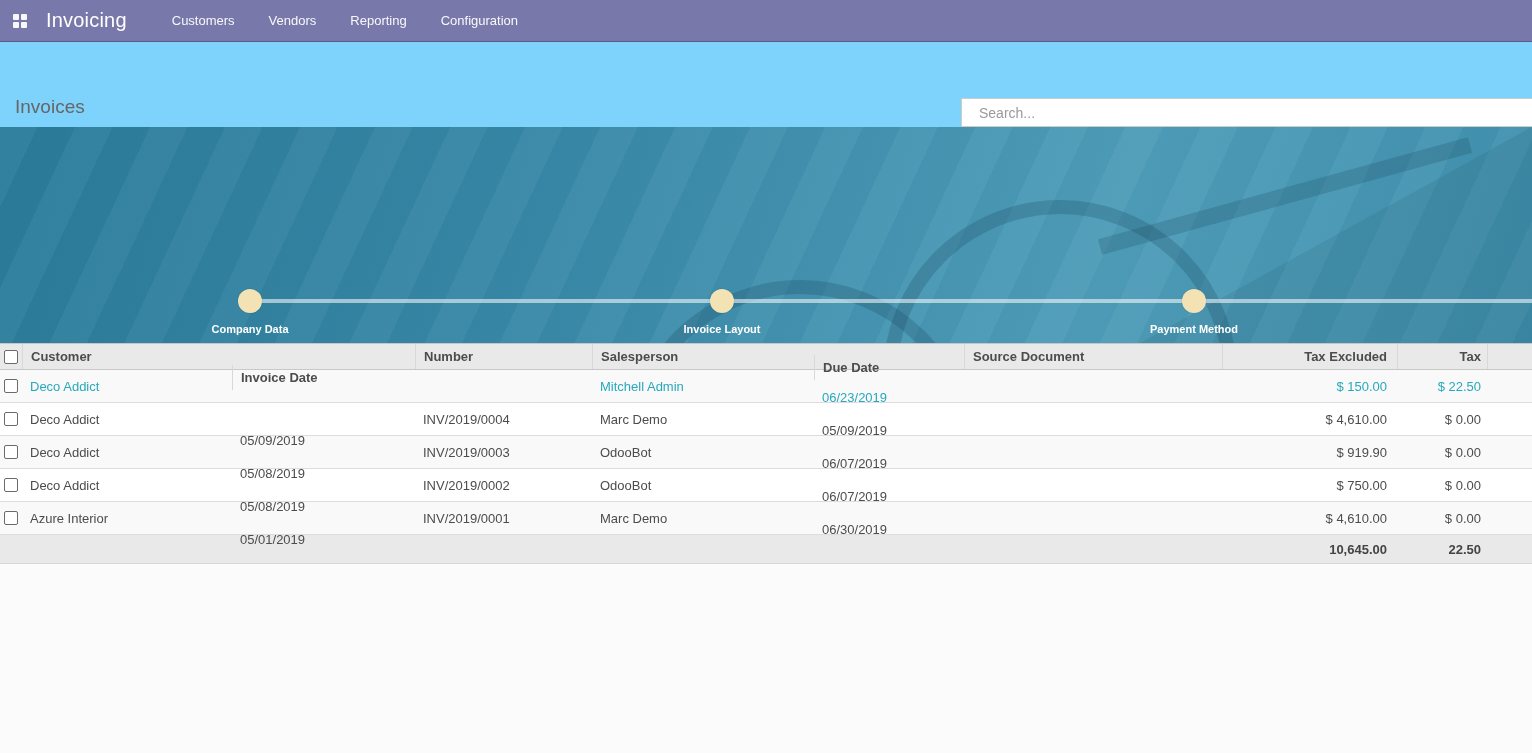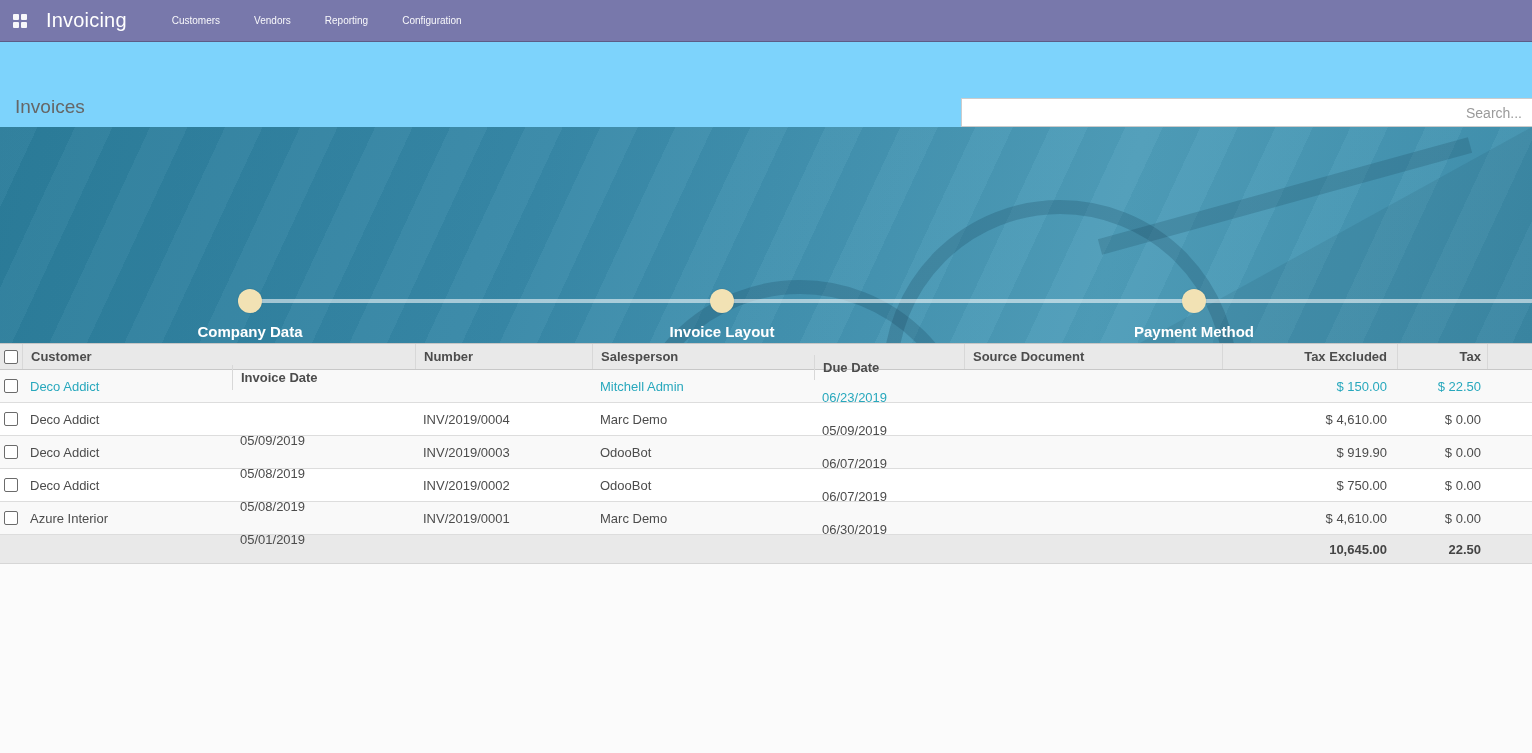--- a/index.html
+++ b/index.html
@@ -7,54 +7,54 @@
   body { font-family:"Liberation Sans", sans-serif; background:#fbfbfb; position:relative; }
 
   
   .navbar { height:42px; background:#7878ab; border-bottom:1px solid #5d5c86;
             display:flex; align-items:center; color:#fff;text-align:right; }
   .apps-btn { width:40px; height:42px; display:flex; align-items:center; justify-content:center; cursor:pointer; }
   .apps-grid { display:grid; grid-template-columns:6px 6px; grid-template-rows:6px 6px; gap:2px; }
   .apps-grid i { background:#fff; opacity:.95; border-radius:1px; }
   .brand { font-size:20px; font-weight:400; margin:0 28px 0 6px; letter-spacing:.2px; }
   .nav-menu { display:flex; align-items:center; height:42px; }
-  .nav-item { font-size:10px; color:rgba(255,255,255,.95); padding:0 17px; height:42px;
+  .nav-item { font-size:13px; color:rgba(255,255,255,.95); padding:0 17px; height:42px;
               display:flex; align-items:center; cursor:pointer; }
 
   
   .control-panel { height:85px; background:#7dd3fc; position:relative; }
   .page-title { position:absolute; left:15px; top:54px; font-size:19px; color:#666; font-weight:400; }
   .cp-buttons { position:absolute; left:15px; top:90px; display:flex; gap:8px; }
   .btn { font-size:13px; border-radius:3px; padding:5px 13px; height:30px; display:inline-flex;
          align-items:center; gap:6px; cursor:pointer; border:1px solid #ccc; background:#fff; color:#333; }
   .btn-primary { background:#7c7bad; border-color:#6b6a9b; color:#fff; }
   .plus { font-weight:bold; font-size:14px; }
   .search-input { position:absolute; right:0; top:56px; width:571px; height:29px;
-                  border:1px solid #ccc; border-right:none; padding:0 10px; font-size:14px;
-                  color:#555; outline:none; font-family:"Liberation Sans",sans-serif;text-align:right; }
+                  border:1px solid #ccc; border-right:none; padding:0 17px; font-size:14px;
+                  color:#555; outline:none; font-family:"Liberation Sans",sans-serif; }
   .search-input::placeholder { color:#9a9a9a; }
   .cp-filters { position:absolute; left:962px; top:90px; display:flex; gap:8px; }
   .icon-glyph { font-size:13px; line-height:1; }
   .caret { font-size:10px; color:#555; margin-left:2px; }
   .filter-svg { width:12px; height:12px; display:inline-block; }
 
   
   .banner { height:216px; position:relative; overflow:hidden; color:#fff;
             background:linear-gradient(105deg,#2b7c9a 0%, #3788a7 35%, #4e9db9 72%, #3f90ad 100%); }
   .banner-texture { position:absolute; inset:0;
             background:repeating-linear-gradient(115deg, rgba(255,255,255,.035) 0 34px, rgba(0,0,0,.02) 34px 68px); }
   .banner-art { position:absolute; left:540px; top:0; }
   .progress-line { position:absolute; left:250px; right:0; top:172px; height:4px;
                    background:rgba(255,255,255,.55); }
   .step-dot { position:absolute; top:162px; width:24px; height:24px; border-radius:50%;
               background:#f2e2b4; box-shadow:0 0 0 1px rgba(0,0,0,.04); }
   .dot-1 { left:238px; } .dot-2 { left:710px; } .dot-3 { left:1182px; }
   .step { position:absolute; top:196px; width:340px; text-align:center; }
   .step-1 { left:80px; } .step-2 { left:552px; } .step-3 { left:1024px; }
-  .step-title { font-size:15px; font-weight:bold; margin-bottom:19px; }
+  .step-title { font-size:11px; font-weight:bold; margin-bottom:19px; }
 
   
   .list { font-size:13px; color:#4c4c4c; }
   .lrow { display:flex; align-items:center; }
   .lhead { height:27px; background:#e9e9e9; border-top:1px solid #c6c6c6; border-bottom:1px solid #c8c8c8;
            font-weight:bold; color:#4c4c4c; }
   .lhead .cell { border-left:1px solid #d8d8d8; height:100%; display:flex; align-items:center; }
   .lhead .cell:first-child { border-left:none; }
   .lhead .num { justify-content:flex-end; }
   .lbody .lrow { height:33px; background:#fff; border-bottom:1px solid #ddd; cursor:pointer; }

